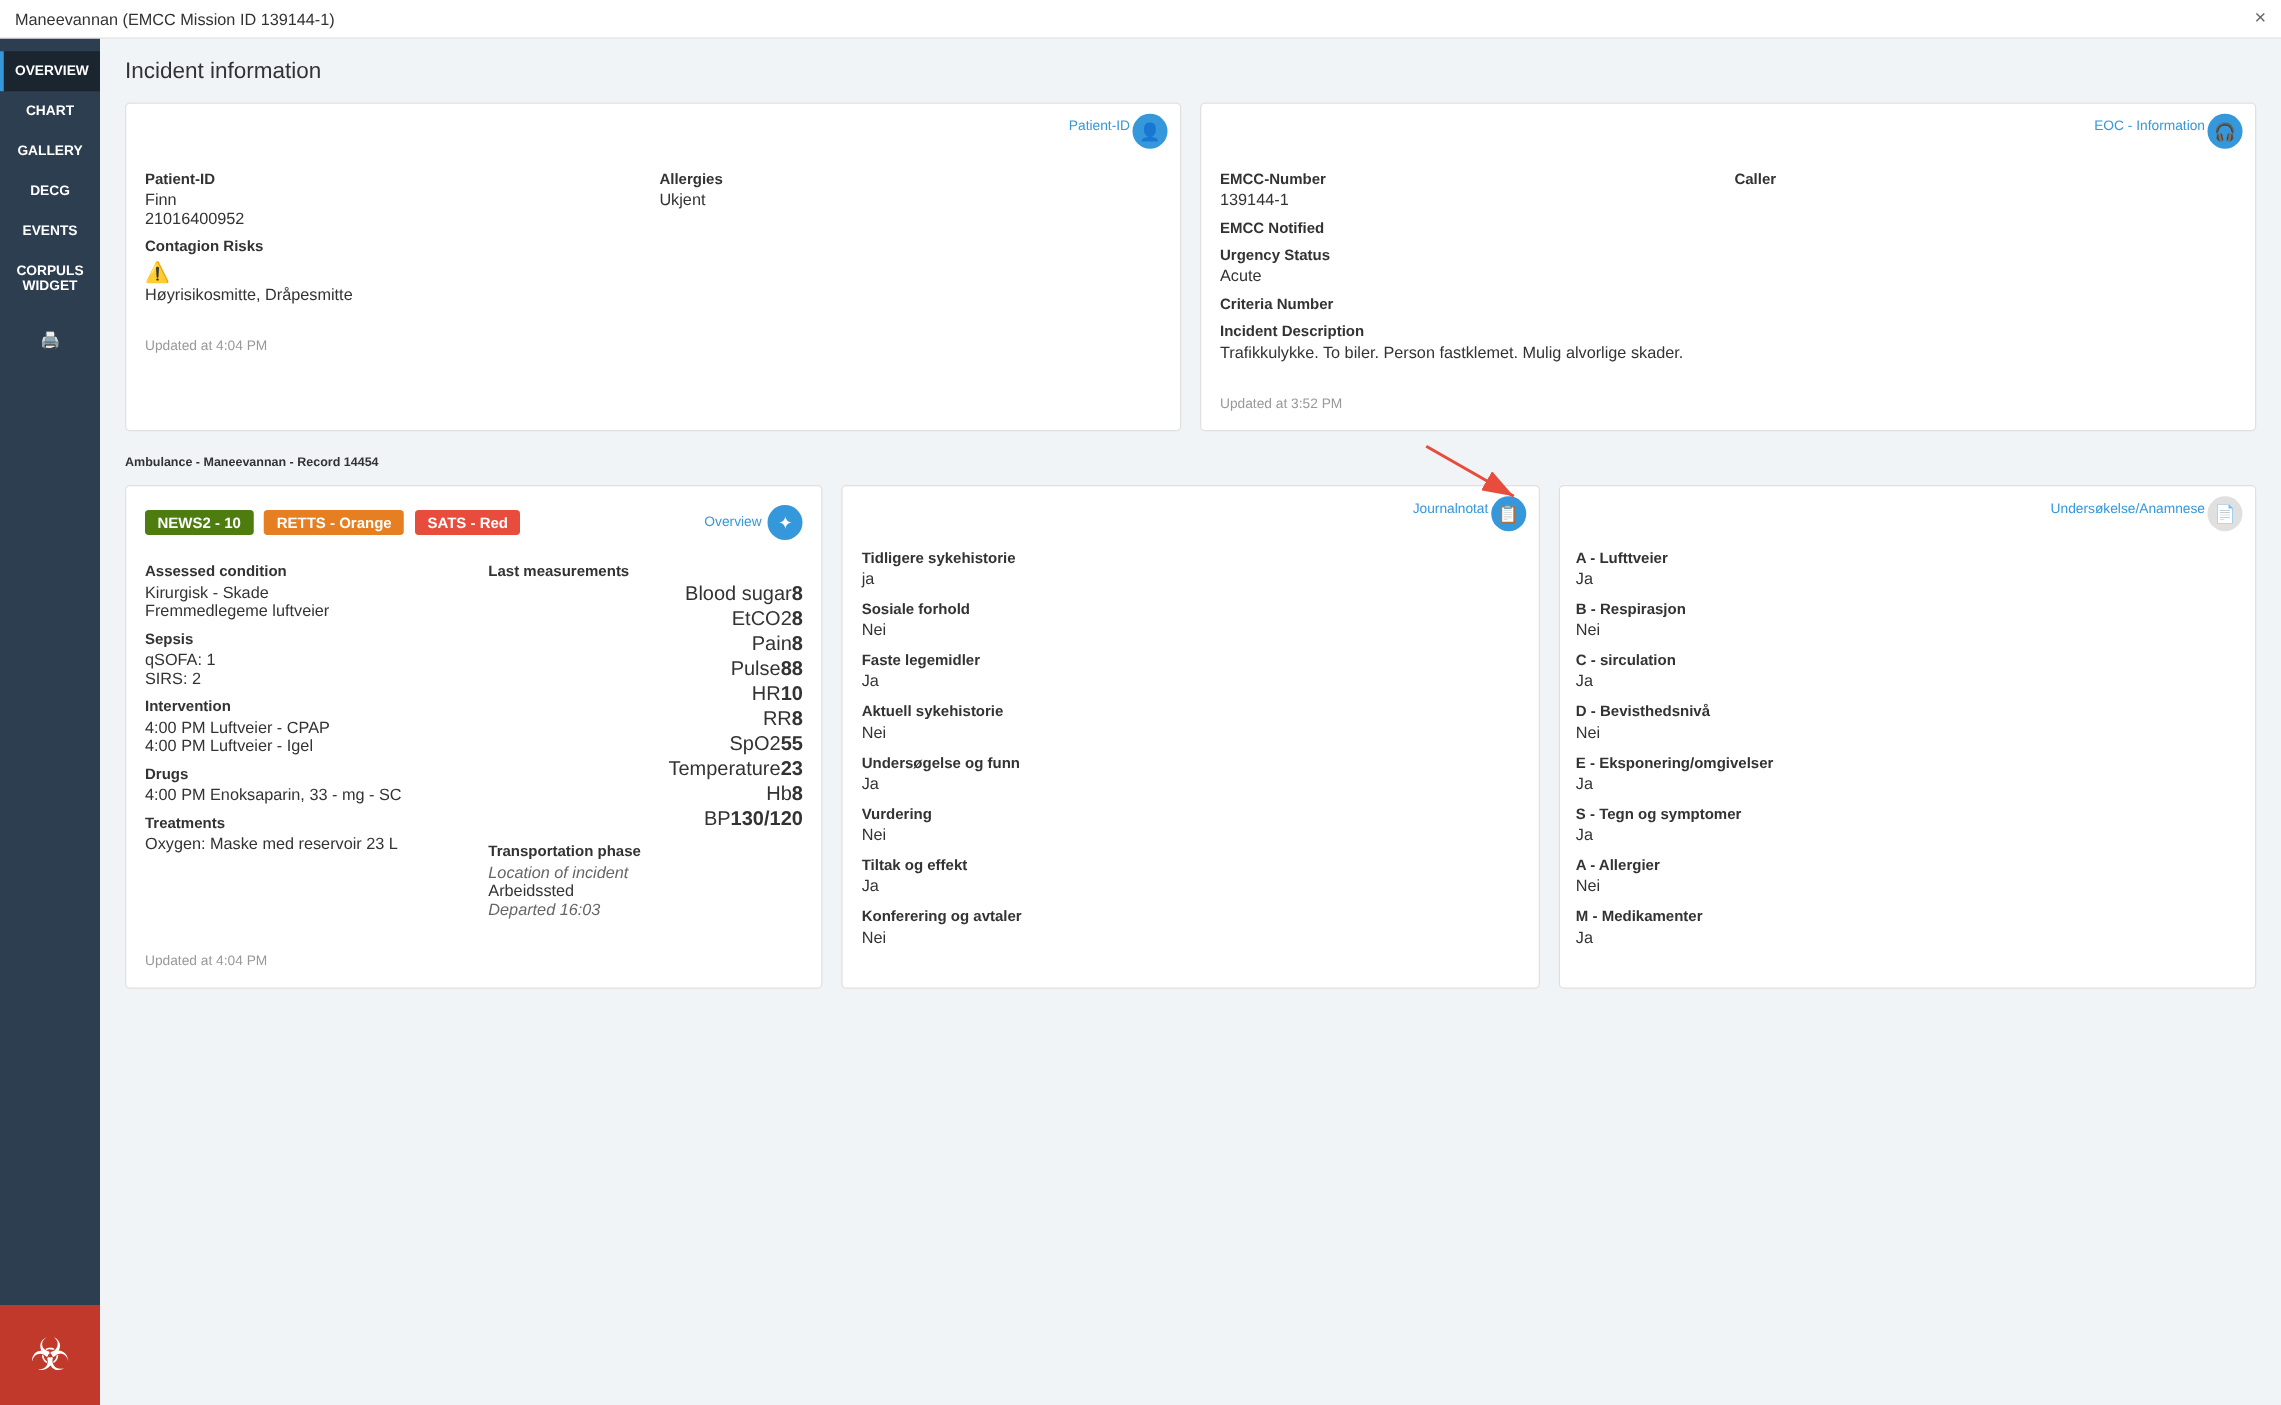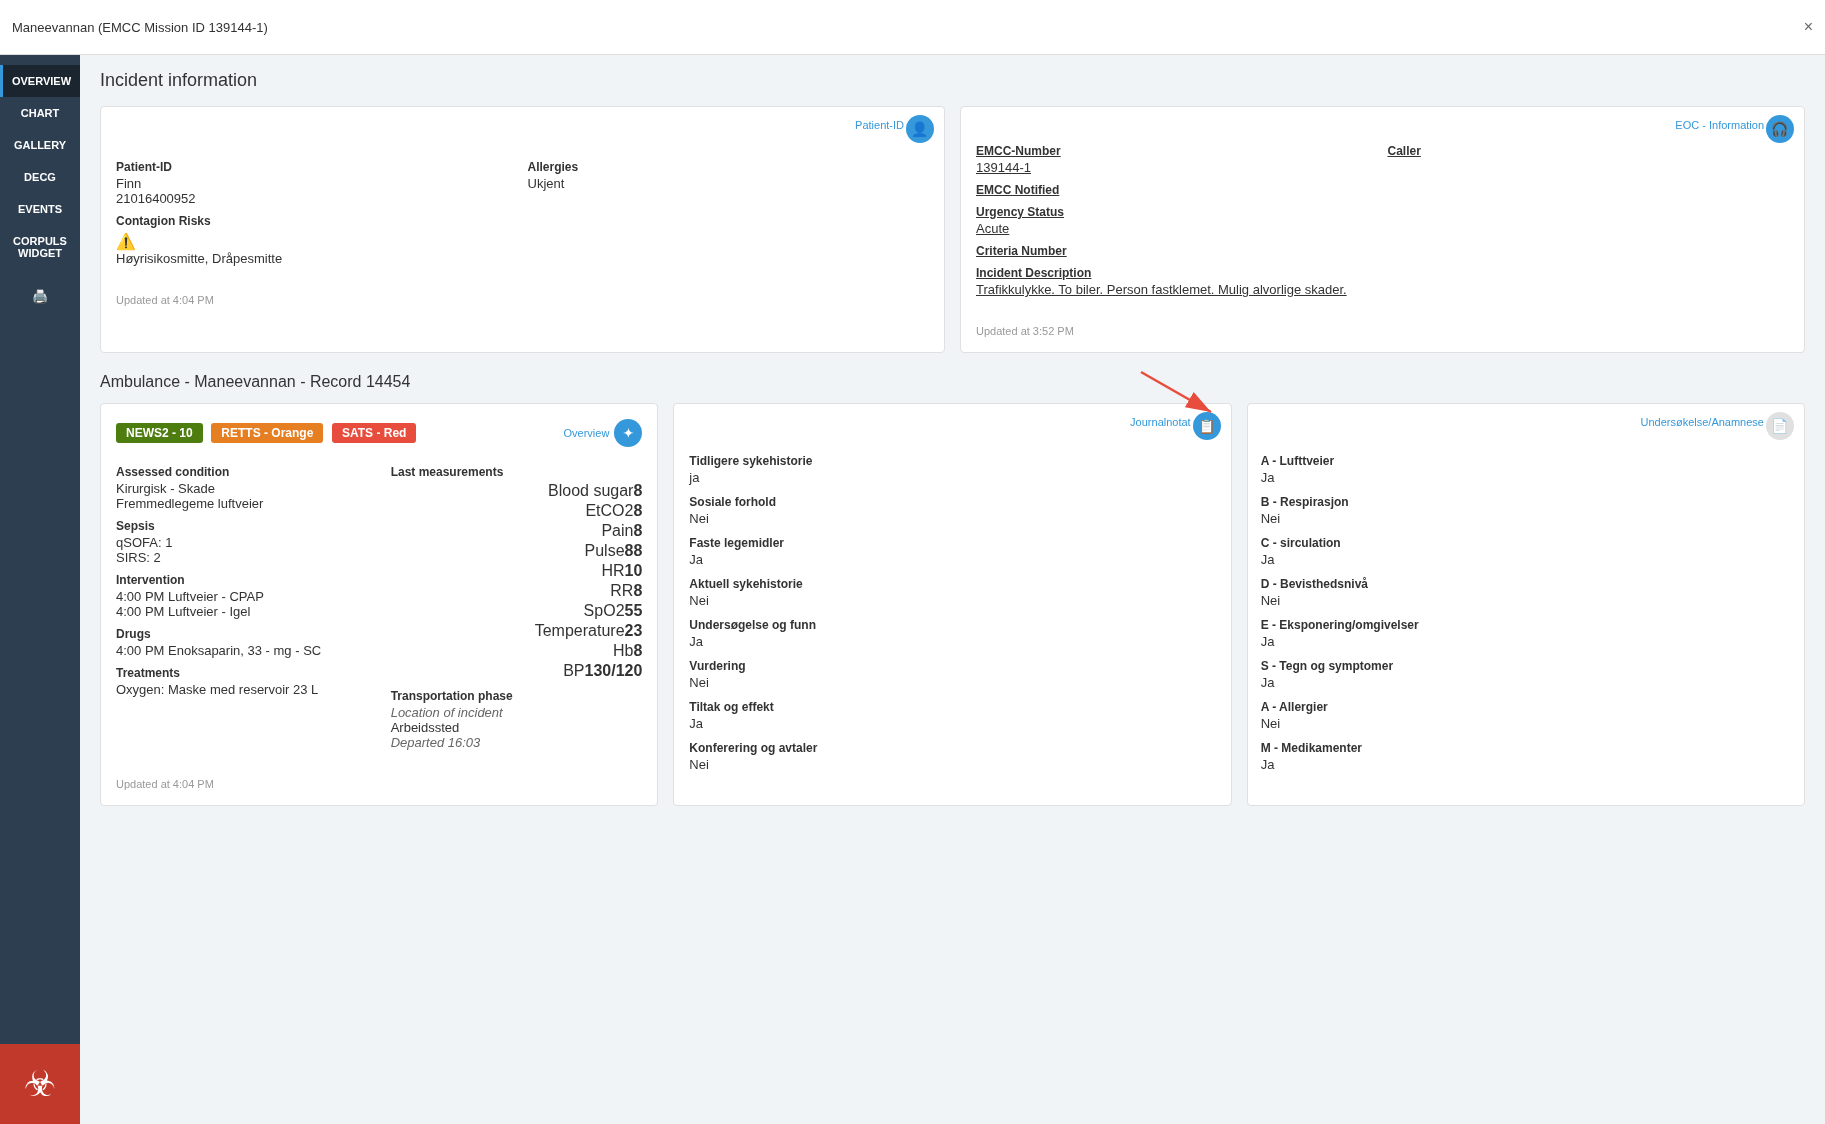--- a/index.html
+++ b/index.html
@@ -1,21 +1,21 @@
 <!DOCTYPE html>
 <html><head>
   <meta charset="utf-8">
   <style>
     * { box-sizing: border-box; margin: 0; padding: 0; }
     body { font-family: Arial, sans-serif; font-size: 13px; background: #f0f4f7; color: #333; }
 
     .window-title-bar {
       background: #fff;
       border-bottom: 1px solid #ddd;
-      padding: 18px 12px;
+      padding: 6px 12px;
       display: flex;
       justify-content: space-between;
       align-items: center;
       font-size: 13px;
       color: #333;
     }
 
     .close-btn {
       cursor: pointer;
       font-size: 16px;
@@ -134,22 +134,22 @@
       margin-right: 5px;
     }
 
     .updated-text {
       font-size: 11px;
       color: #999;
       margin-top: 28px;
     }
 
     .section-title {
-      font-size: 16px;
-      font-weight: normal;
+      font-size: 10px;
+      font-weight: bold;
       margin-bottom: 12px;
       color: #333;
     }
 
     .bottom-cards-row {
       display: grid;
       grid-template-columns: 1fr 1fr 1fr;
       gap: 15px;
     }
 
@@ -342,21 +342,21 @@
             <div class="field-value">Ukjent</div>
           </div>
         </div>
         <div class="updated-text">Updated at 4:04 PM</div>
       </div>
 
       <div class="card">
         <span class="card-label">EOC - Information</span>
         <div class="card-icon-btn" style="background:#3498db;">🎧</div>
 
-        <div style="margin-top: 14px; text-decoration: underline;">
+        <div style="margin-top: 30px;">
           <div style="display:grid; grid-template-columns:1fr 1fr; gap:10px; margin-bottom:8px;">
             <div>
               <div class="field-label">EMCC-Number</div>
               <div class="field-value">139144-1</div>
             </div>
             <div>
               <div class="field-label">Caller</div>
               <div class="field-value"></div>
             </div>
           </div>

